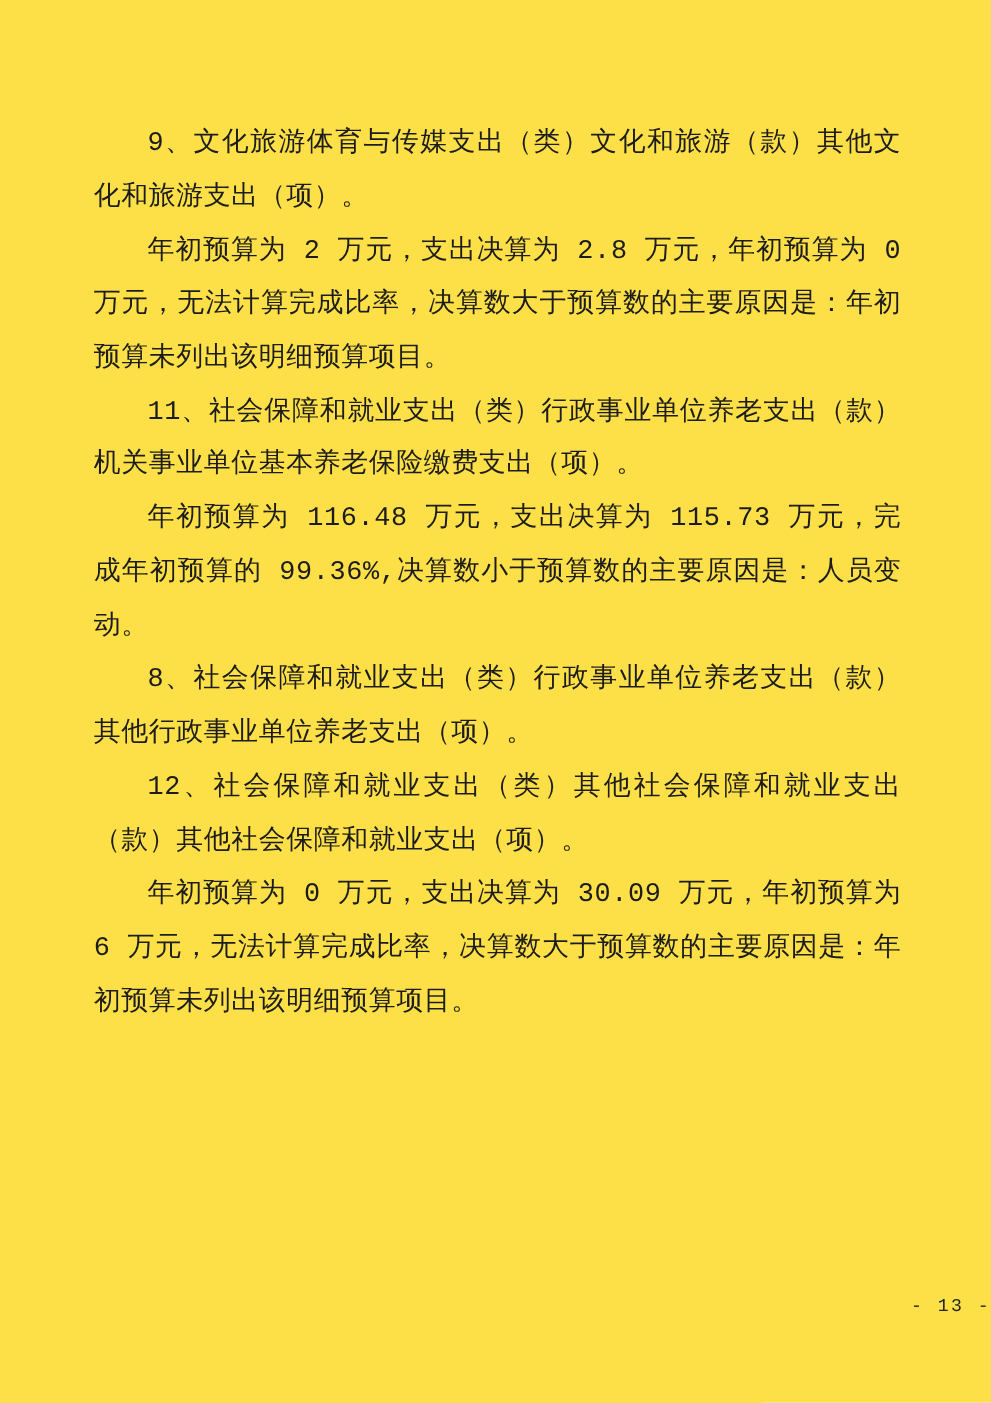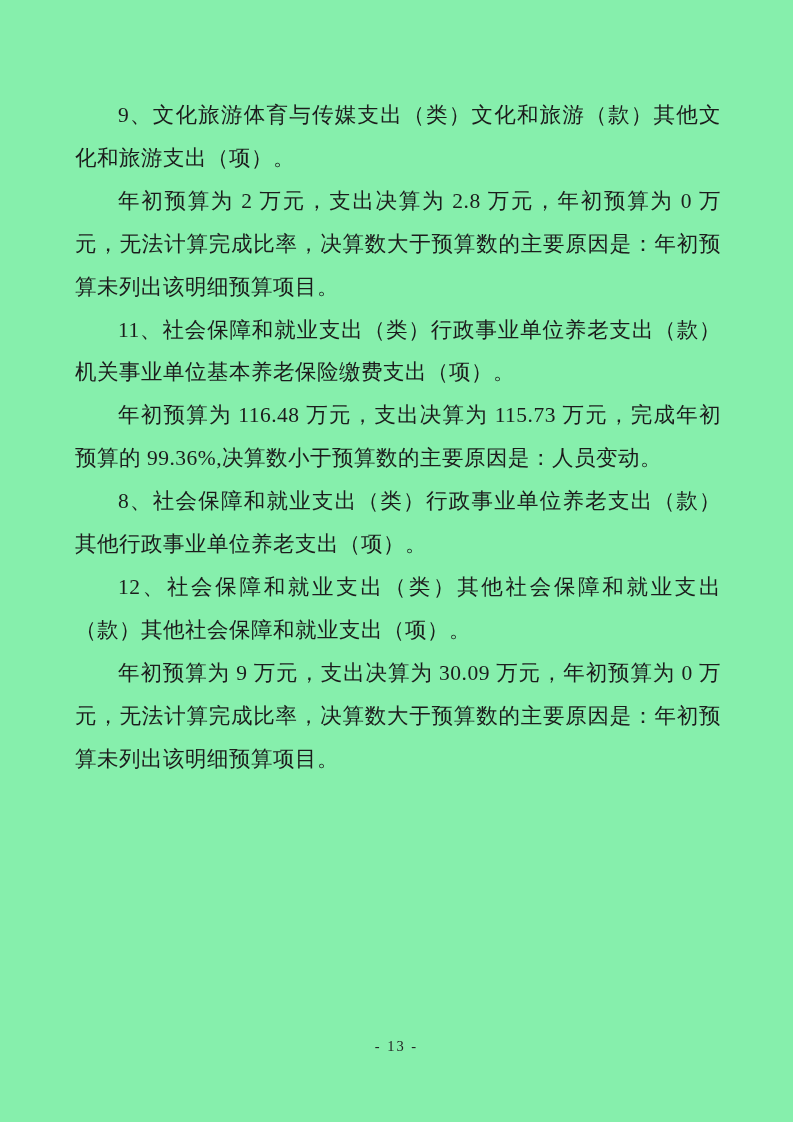--- a/index.html
+++ b/index.html
@@ -5,23 +5,23 @@
   html, body {
     margin: 0;
     padding: 0;
     background: #e8e8e8;
   }
   .page {
     position: relative;
     width: 793px;
     height: 1122px;
     margin: 0 auto;
-    background: #86efac;
+    background: #fde047;
     overflow: hidden;
-    font-family: Liberation Serif, serif;
+    font-family: Liberation Mono, monospace;
     color: #1c1c1c;
   }
   .content {
     position: absolute;
     left: 75px;
     top: 94px;
     width: 646px;
   }
   .content p {
     margin: 0;
@@ -30,21 +30,21 @@
     line-height: 42.9px;
     text-indent: 2em;
     text-align: justify;
     letter-spacing: 0.5px;
   }
   .page-footer {
     position: absolute;
     left: 0;
     width: 100%;
     top: 1038px;
-    text-align: center;
+    text-align: right;
     font-size: 14.5px;
     letter-spacing: 2px;
     color: #222222;
   }
 </style>
 </head>
 <body>
 
 <div class="page">
   <div class="content">
@@ -58,21 +58,21 @@
       <p>11、社会保障和就业支出（类）行政事业单位养老支出（款）机关事业单位基本养老保险缴费支出（项）。</p>
       <p>年初预算为 116.48 万元，支出决算为 115.73 万元，完成年初预算的 99.36%,决算数小于预算数的主要原因是：人员变动。</p>
     </section>
 
     <section>
       <p>8、社会保障和就业支出（类）行政事业单位养老支出（款）其他行政事业单位养老支出（项）。</p>
     </section>
 
     <section>
       <p>12、社会保障和就业支出（类）其他社会保障和就业支出（款）其他社会保障和就业支出（项）。</p>
-      <p>年初预算为 9 万元，支出决算为 30.09 万元，年初预算为 0 万元，无法计算完成比率，决算数大于预算数的主要原因是：年初预算未列出该明细预算项目。</p>
+      <p>年初预算为 0 万元，支出决算为 30.09 万元，年初预算为 6 万元，无法计算完成比率，决算数大于预算数的主要原因是：年初预算未列出该明细预算项目。</p>
     </section>
 
 
   </div>
 
   <div class="page-footer">
     <span>- 13 -</span>
   </div>
 </div>
 

